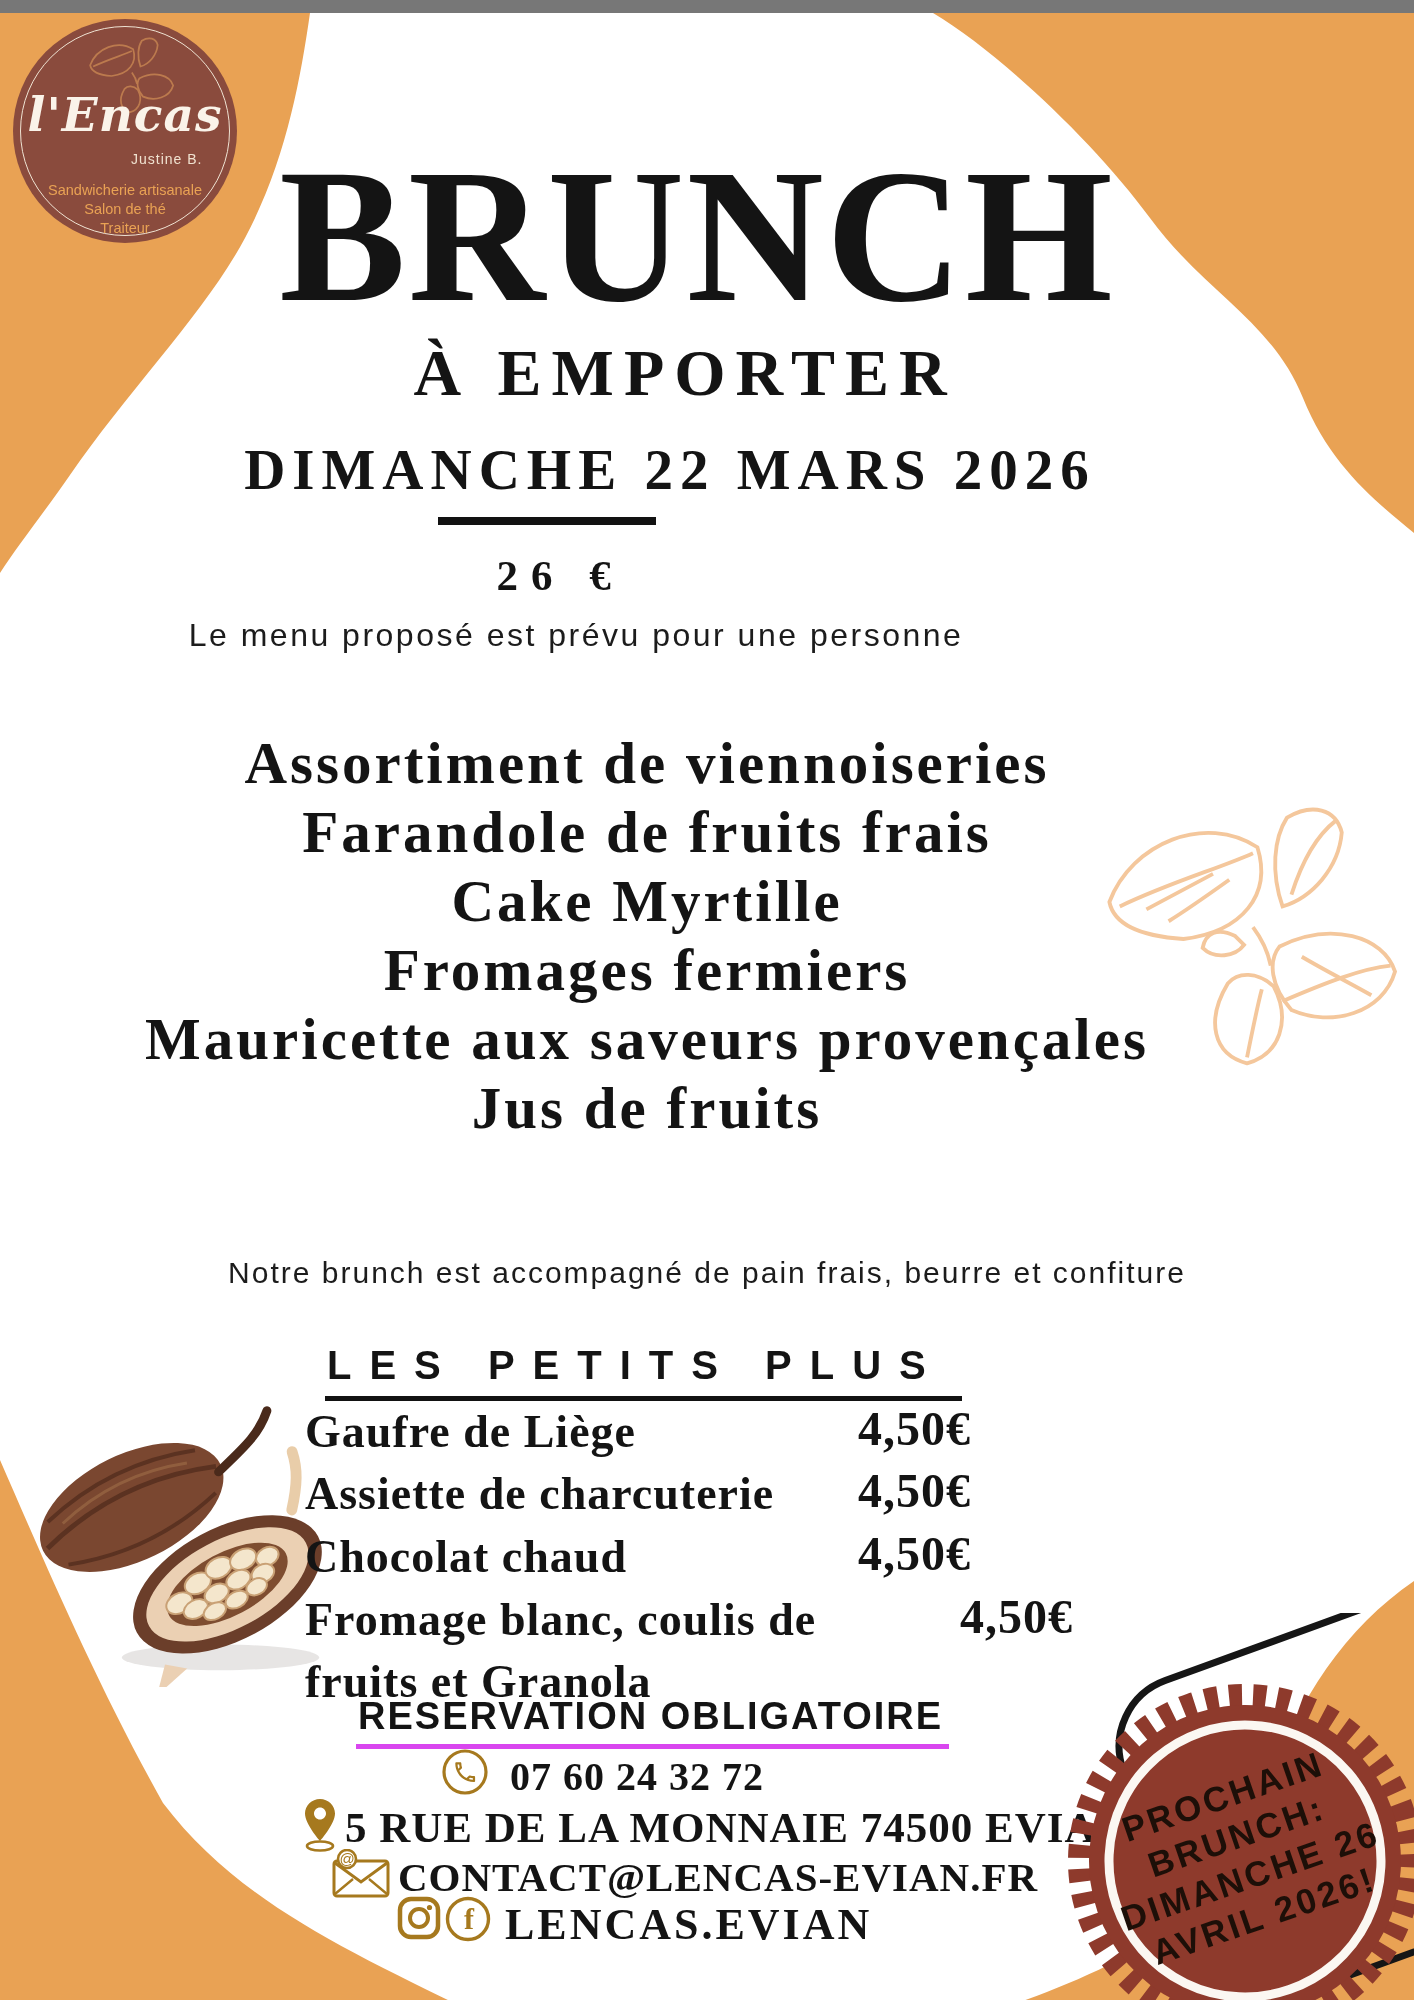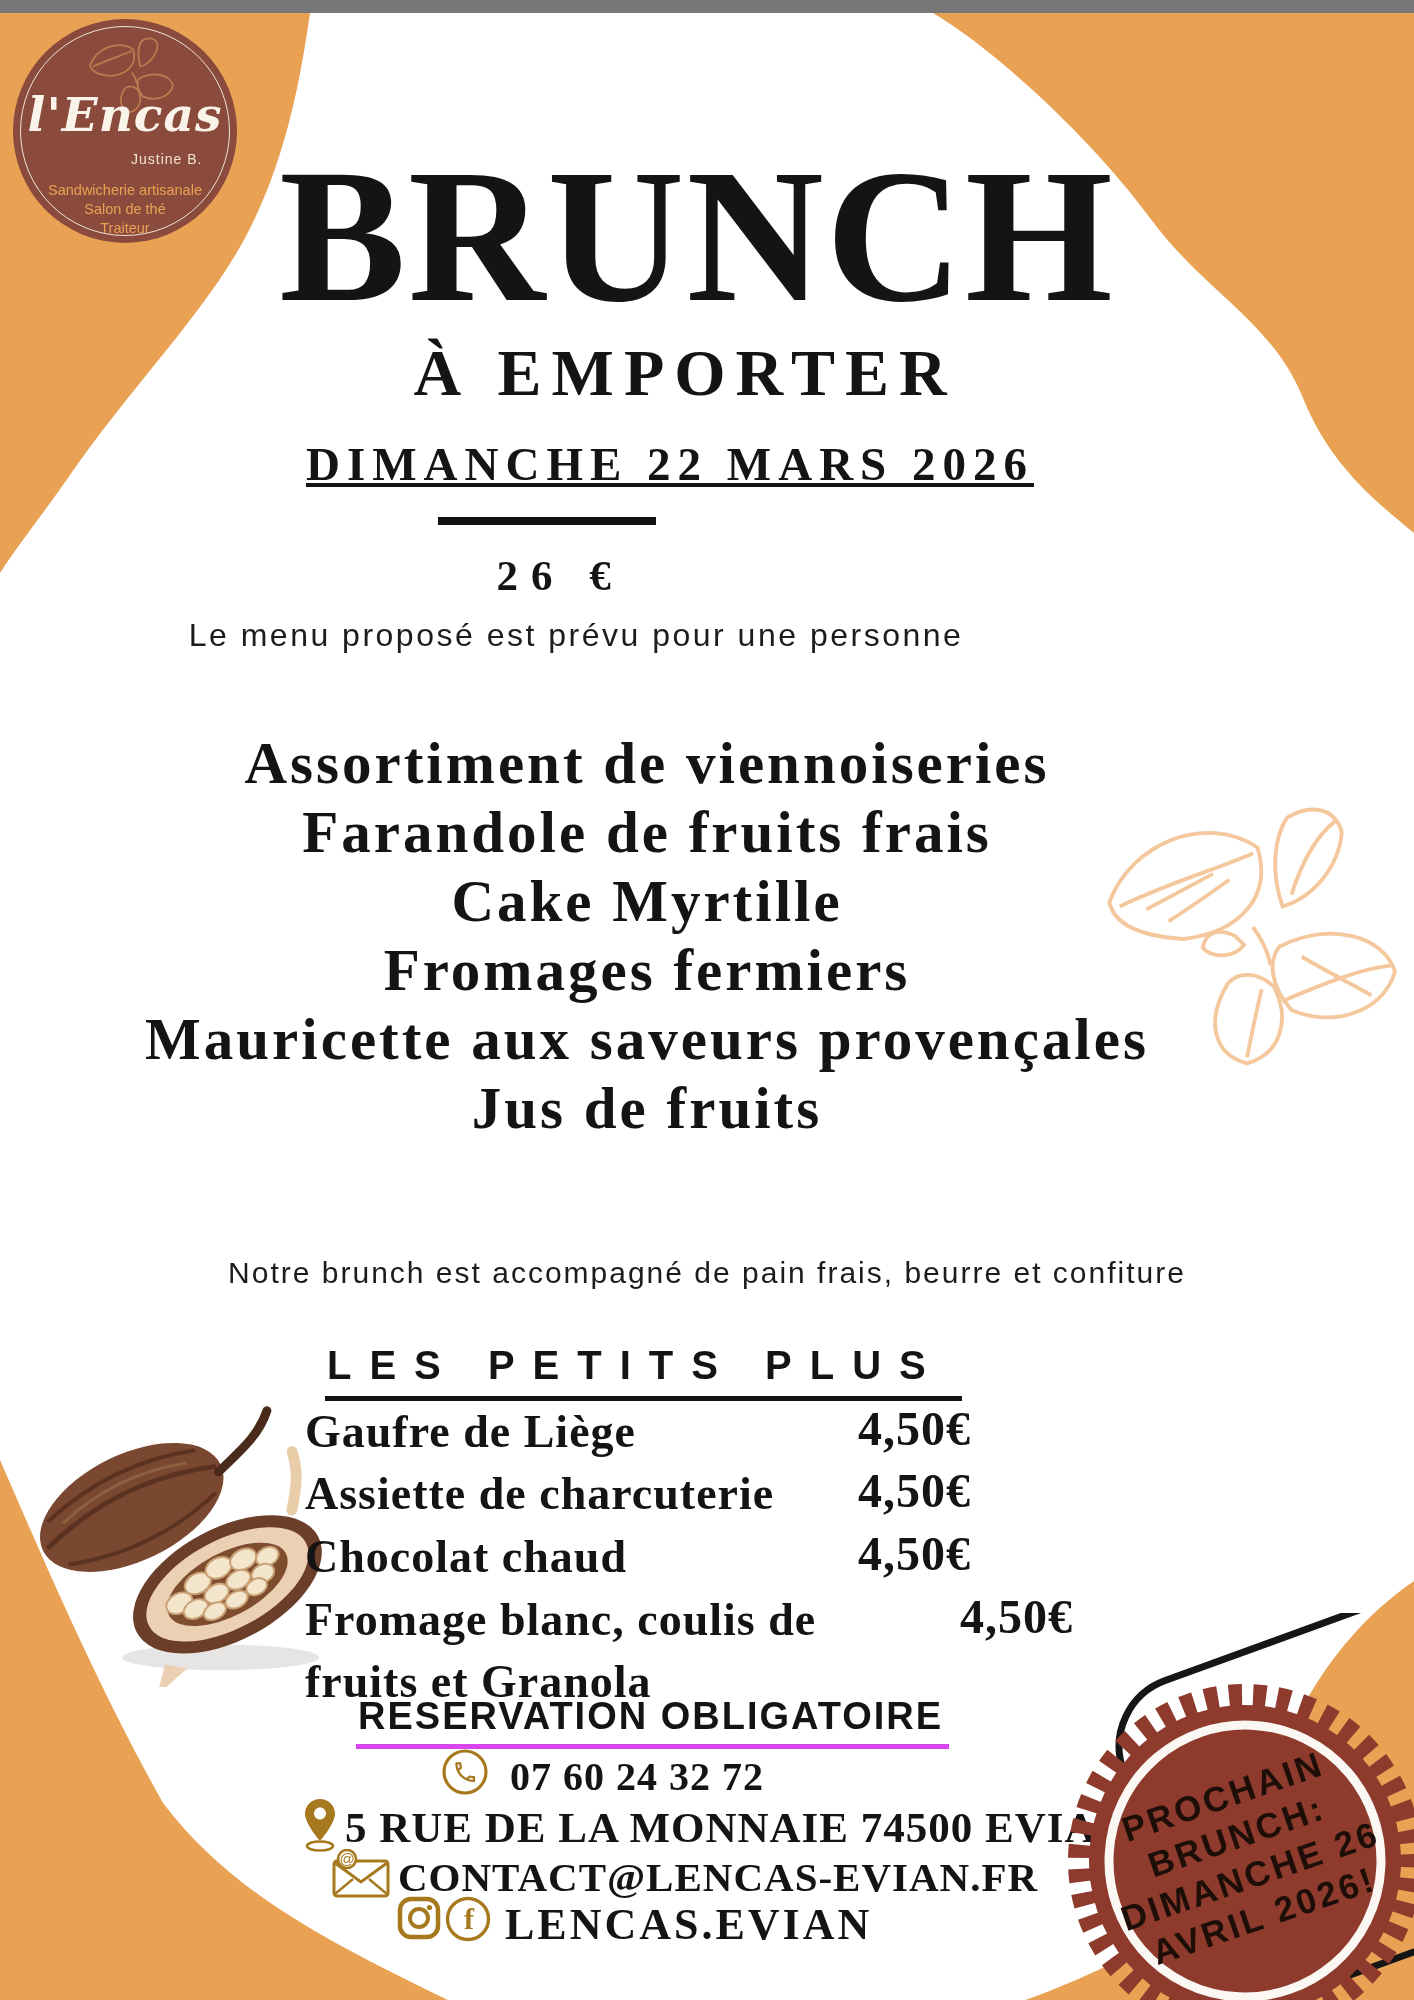--- a/index.html
+++ b/index.html
@@ -50,21 +50,21 @@
   .title{
     left:0;top:128px;width:1394px;text-align:center;
     font-weight:700;font-size:190px;line-height:1;letter-spacing:2px;
   }
   .subtitle{
     left:0;top:322px;width:1370px;text-align:center;
     font-weight:700;font-size:66px;letter-spacing:10px;
   }
   .event-date{
     left:0;top:424px;width:1340px;text-align:center;
-    font-weight:700;font-size:47px;letter-spacing:7px;text-decoration:underline;
+    font-weight:700;font-size:57px;letter-spacing:7px;
   }
   .divider{left:438px;top:504px;width:218px;height:8px;background:#121212;}
   .price{
     left:0;top:538px;width:1090px;text-align:center;
     font-weight:700;font-size:43px;letter-spacing:13px;padding-left:15px;
   }
   .serving-note{
     left:0;top:604px;width:1152px;text-align:center;
     font-family:"Liberation Sans",sans-serif;font-weight:400;
     font-size:32px;letter-spacing:2.5px;color:#1c1c1c;

